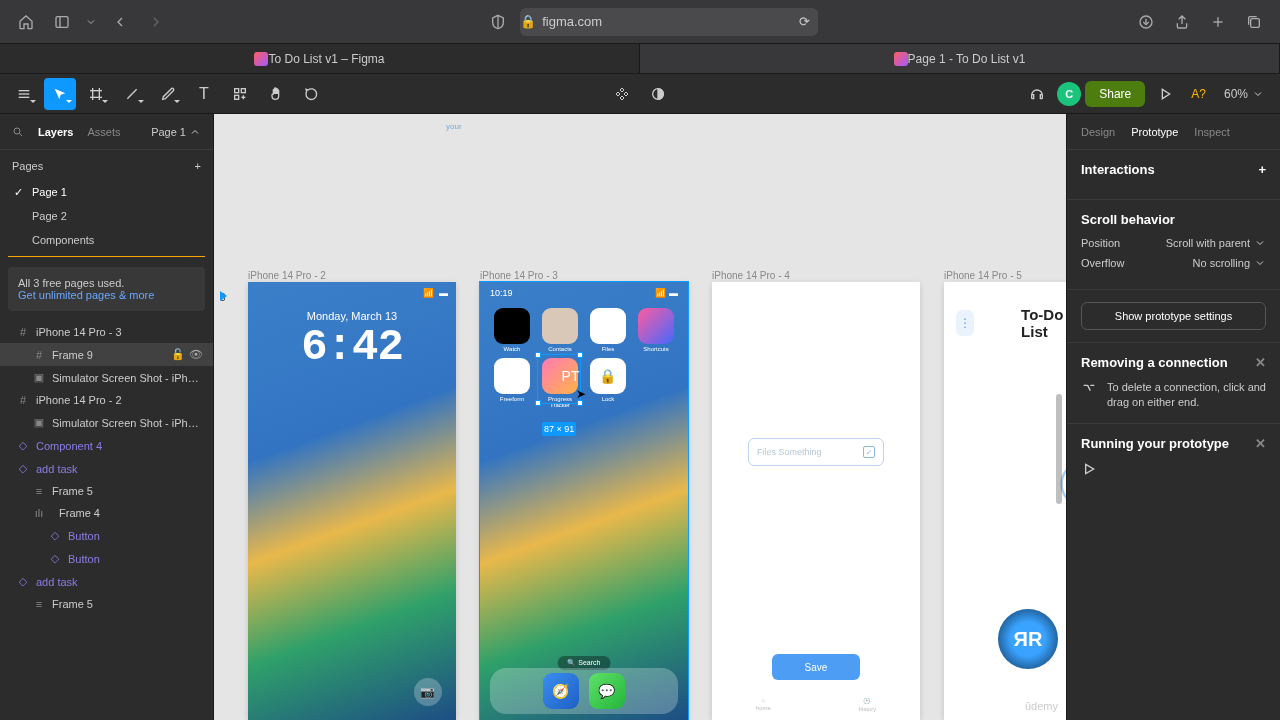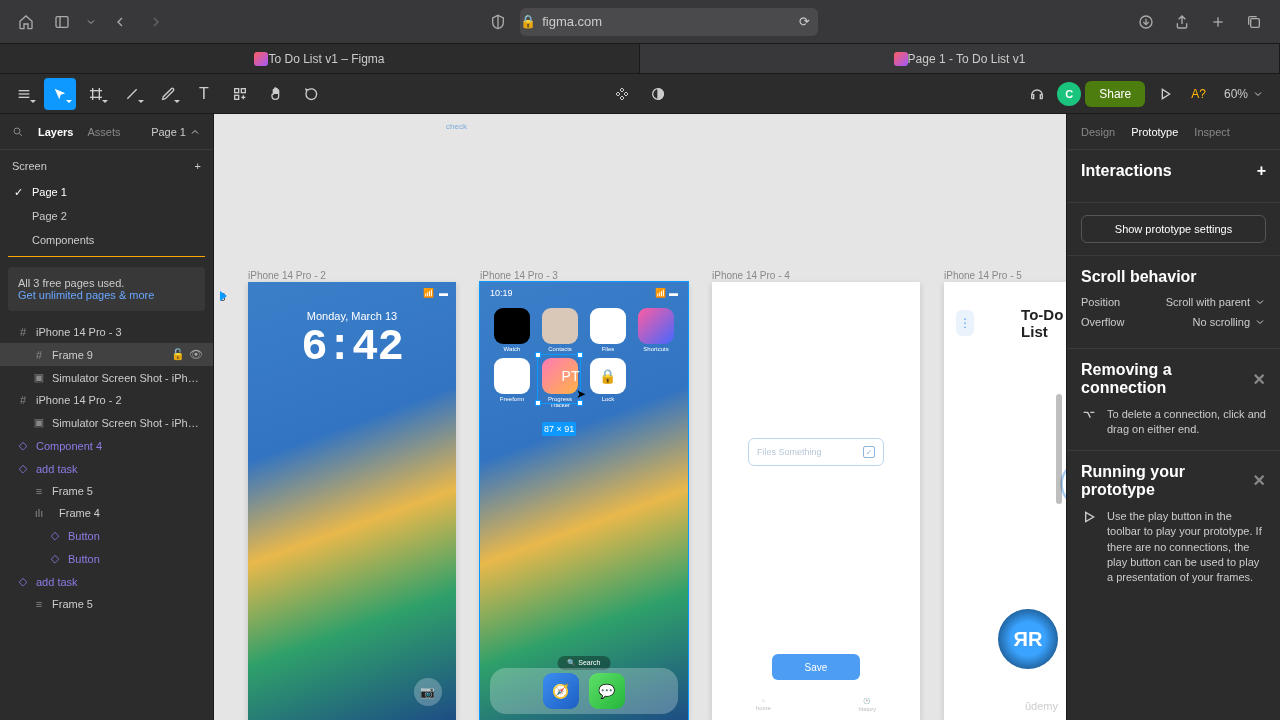--- a/index.html
+++ b/index.html
@@ -98,21 +98,21 @@
 .ab4-menuico { width:26px;height:26px;background:#eaf2fc;border-radius:6px; display:flex;align-items:center;justify-content:center;color:#4d9df5;}
 .ab4-title { font-size:15px; font-weight:700; color:#222;margin-left:39px; }
 .ab4-bulb { position:absolute; top:170px; right:-40px; width:80px;height:80px; }
 
 
 .right { width: 214px; background: #2c2c2c; border-left: 1px solid #1a1a1a; overflow-y: auto; }
 .rp-tabs { height: 36px; display: flex; align-items: center; padding: 0 14px; gap: 16px; border-bottom: 1px solid #3a3a3a; }
 .rp-tab { color: #888; font-size: 11px; }
 .rp-tab.active { color: #fff; font-weight: 500; }
 .rp-section { padding: 12px 14px; border-bottom: 1px solid #3a3a3a; }
-.rp-section-title { font-size: 16px; font-weight: 600; color: #fff; margin-bottom: 10px; display: flex; justify-content: space-between; align-items: center; }
+.rp-section-title { font-size: 13px; font-weight: 600; color: #fff; margin-bottom: 10px; display: flex; justify-content: space-between; align-items: center; }
 .rp-row { display: flex; justify-content: space-between; align-items: center; font-size: 11px; color: #ccc; margin-bottom: 8px; }
 .rp-val { display:flex; align-items:center; gap:4px;}
 .rp-btn { width: 100%; border: 1px solid #555; background: transparent; color: #fff; padding: 7px; border-radius: 6px; font-size: 11px; text-align: center; }
 .rp-tip { display: flex; gap: 10px; font-size: 11px; color: #ccc; line-height: 1.4; }
 .rp-tip-ico { flex-shrink: 0; width: 16px; }
 .rp-close { color: #888; cursor: pointer; }
 
 svg { display: block; }
 .icon-sm { width: 16px; height: 16px; }
 .icon-xs { width: 12px; height: 12px; }
@@ -308,21 +308,21 @@
       <span class="lp-tab active">Layers</span>
       <span class="lp-tab">Assets</span>
       <span class="lp-page-sel">
           <span>Page 1</span>
           <svg class="icon-xs" viewBox="0 0 24 24" fill="none" stroke="currentColor" stroke-width="2">
             <polyline points="18 15 12 9 6 15"></polyline>
           </svg>
         </span>
     </div>
     <div class="lp-section-hdr">
-      <span>Screen</span>
+      <span>Pages</span>
       <span>+</span>
     </div>
     <div id="pages-list">
         <div class="lp-page-item active">Page 1</div>
         <div class="lp-page-item">Page 2</div>
         <div class="lp-page-item">Components</div>
       </div>
     <div class="lp-divider"></div>
     <div class="lp-banner">
       <div>All 3 free pages used.</div>
@@ -399,21 +399,21 @@
           <span style="overflow: hidden; text-overflow: ellipsis;">Frame 5</span>
         </div>
       </div>
   </div>
 
   <div class="canvas">
     <div style="position:absolute;left:6px;top:178px;font-size:10px;color:#444;background:#e5e5e5;">3</div>
     <div class="ab-header-sel" style="left:6px;top:174px;">
       <div class="triangle"></div>
     </div>
-    <div style="position:absolute;left:232px;top:8px;font-size:8px;color:#7aa8d8;">check</div>
+    <div style="position:absolute;left:232px;top:8px;font-size:8px;color:#7aa8d8;">your</div>
 
     <div id="frame-labels">
         <div class="frame-label" style="left: 34px;">iPhone 14 Pro - 2</div>
         <div class="frame-label" style="left: 266px;">iPhone 14 Pro - 3</div>
         <div class="frame-label" style="left: 498px;">iPhone 14 Pro - 4</div>
         <div class="frame-label" style="left: 730px;">iPhone 14 Pro - 5</div>
       </div>
 
     <div class="artboard ab1">
       <div class="ab1-status">
@@ -518,23 +518,20 @@
     <div class="rp-tabs">
       <span class="rp-tab">Design</span>
       <span class="rp-tab active">Prototype</span>
       <span class="rp-tab">Inspect</span>
     </div>
     <div class="rp-section">
       <div class="rp-section-title">
         <span>Interactions</span>
         <span>+</span>
       </div>
-    </div>
-    <div class="rp-section">
-      <div class="rp-btn">Show prototype settings</div>
     </div>
     <div class="rp-section">
       <div class="rp-section-title">
           <span>Scroll behavior</span>
         </div>
       <div class="rp-row">
         <span>Position</span>
         <span class="rp-val">
             <span>Scroll with parent</span>
             <svg class="icon-xs" viewBox="0 0 24 24" fill="none" stroke="currentColor" stroke-width="2">
@@ -546,20 +543,23 @@
         <span>Overflow</span>
         <span class="rp-val">
             <span>No scrolling</span>
             <svg class="icon-xs" viewBox="0 0 24 24" fill="none" stroke="currentColor" stroke-width="2">
               <polyline points="6 9 12 15 18 9"></polyline>
             </svg>
           </span>
       </div>
     </div>
     <div class="rp-section">
+      <div class="rp-btn">Show prototype settings</div>
+    </div>
+    <div class="rp-section">
       <div class="rp-section-title">
         <span>Removing a connection</span>
         <span class="rp-close">✕</span>
       </div>
       <div class="rp-tip">
         <div class="rp-tip-ico">
             <svg class="icon-sm" viewBox="0 0 24 24" fill="none" stroke="currentColor" stroke-width="2">
               <path d="M4 8h6M14 8h6M10 8l4 8"></path>
             </svg>
           </div>
@@ -570,17 +570,16 @@
       <div class="rp-section-title">
         <span>Running your prototype</span>
         <span class="rp-close">✕</span>
       </div>
       <div class="rp-tip">
         <div class="rp-tip-ico">
             <svg class="icon-sm" viewBox="0 0 24 24" fill="none" stroke="currentColor" stroke-width="2">
               <polygon points="7 5 19 12 7 19"></polygon>
             </svg>
           </div>
-        <div>Use the play button in the toolbar to play your prototype. If there are no connections, the play button can be used to play a presentation of your frames.</div>
       </div>
     </div>
   </div>
 </div>
 
 </body></html>

